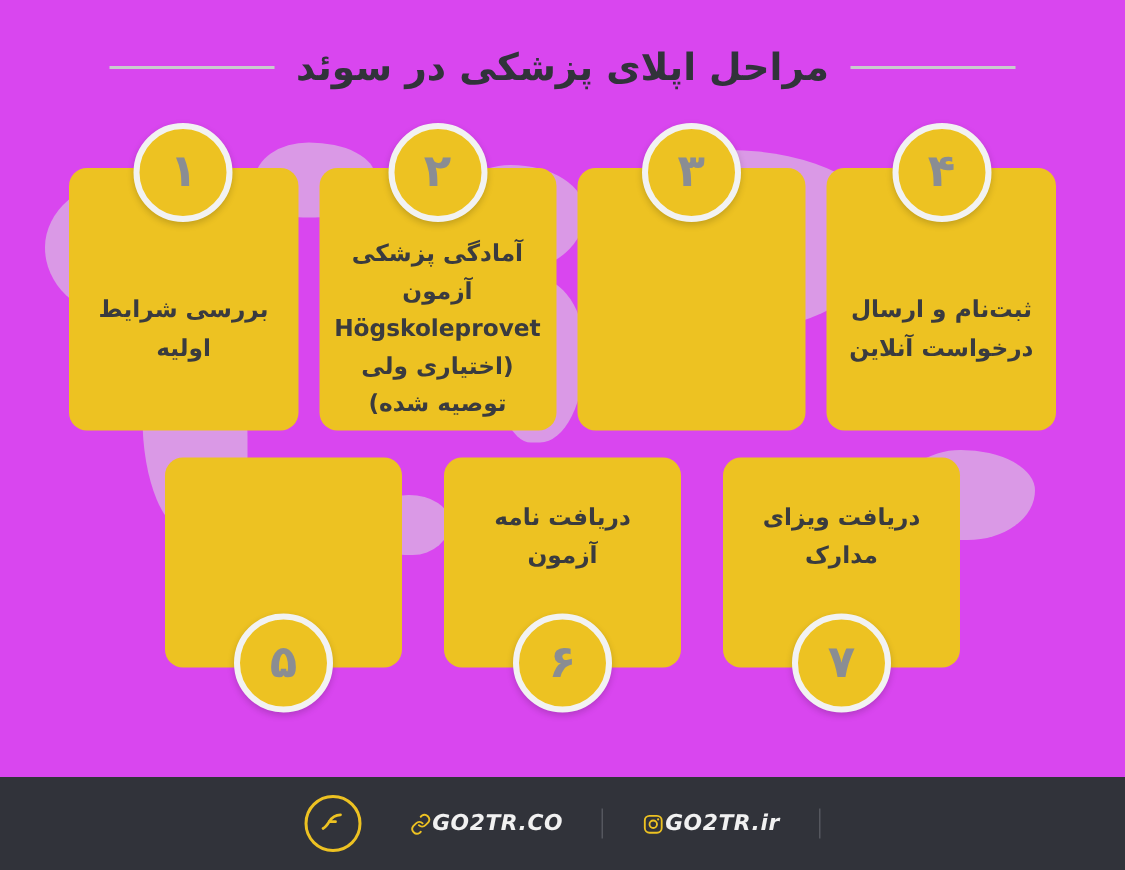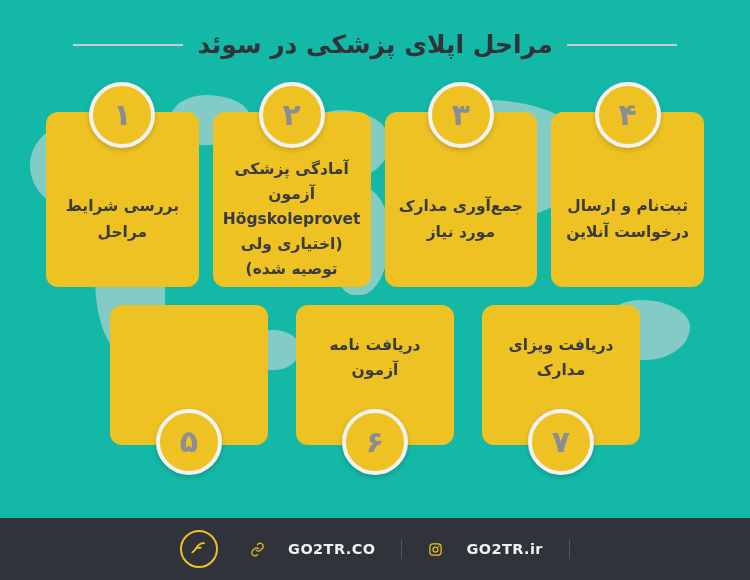--- a/index.html
+++ b/index.html
@@ -5,21 +5,21 @@
   html,body{margin:0;padding:0;}
   body{
     width:750px;height:580px;
     background:#e9eaec;
     font-family:"DejaVu Sans","Liberation Sans",sans-serif;
     overflow:hidden;
     position:relative;
   }
   .canvas{
     position:absolute;inset:0;
-    background:#14b8a6;
+    background:#d946ef;
   }
   
   .map{
     position:absolute;inset:0;
     overflow:hidden;
     opacity:.55;
   }
   .map i{
     position:absolute;
     background:#dcdee0;
@@ -94,21 +94,21 @@
     height:62px;
     background:#31333a;
     display:flex;align-items:center;justify-content:center;
     gap:26px;
     direction:ltr;
     color:#f1f1f1;
     font-size:14.5px;
     font-weight:bold;
     letter-spacing:.4px;
   }
-  .footer .item{display:flex;align-items:center;gap:23px;}
+  .footer .item{display:flex;align-items:center;gap:0;font-style:italic;}
   .footer .sep{width:1px;height:20px;background:#55575e;}
   .logo{
     width:34px;height:34px;border-radius:50%;
     border:2px solid #edc222;
     display:flex;align-items:center;justify-content:center;
     color:#edc222;font-size:18px;font-weight:bold;
     margin-right:6px;
   }
   .ficon{color:#edc222;display:inline-flex;align-items:center;}
   .ficon svg{display:block;}
@@ -139,31 +139,30 @@
 
   <div class="row row1">
 
     <div class="card">
       <div class="badge">۴</div>
       <div class="txt">ثبت‌نام و ارسال درخواست آنلاین</div>
     </div>
 
     <div class="card">
       <div class="badge">۳</div>
-      <div class="txt">جمع‌آوری مدارک مورد نیاز</div>
     </div>
 
     <div class="card">
       <div class="badge">۲</div>
       <div class="txt">آمادگی پزشکی آزمون Högskoleprovet (اختیاری ولی توصیه شده)</div>
     </div>
 
     <div class="card">
       <div class="badge">۱</div>
-      <div class="txt">بررسی شرایط مراحل</div>
+      <div class="txt">بررسی شرایط اولیه</div>
     </div>
 
   </div>
 
   <div class="row row2">
 
     <div class="card">
       <div class="badge">۷</div>
       <div class="txt">دریافت ویزای مدارک</div>
     </div>

